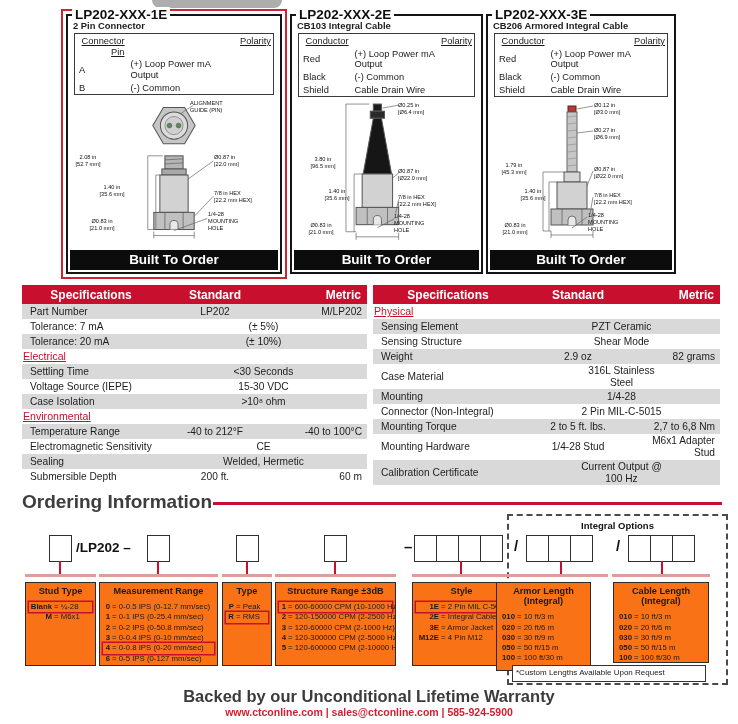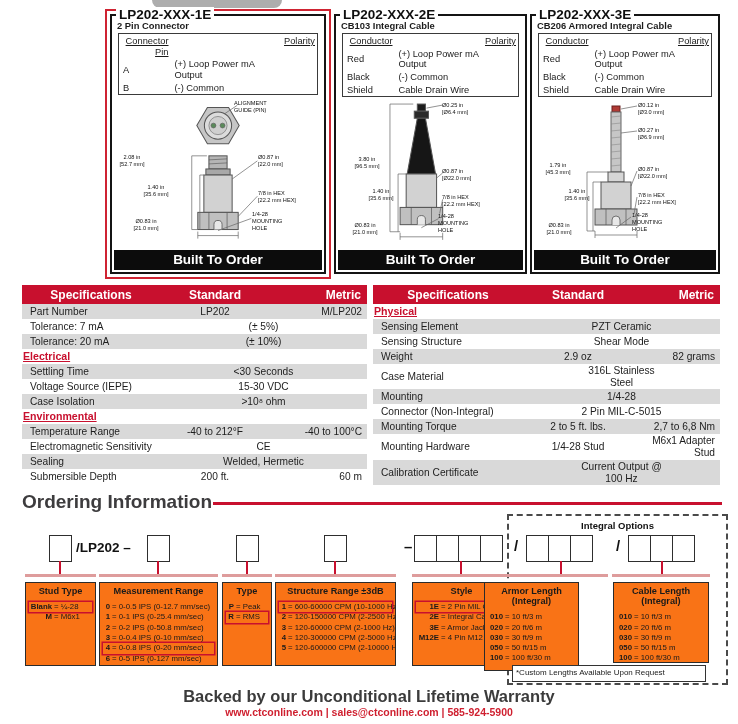--- a/index.html
+++ b/index.html
@@ -5,21 +5,21 @@
   html,body{margin:0;padding:0;background:#fff;}
   .page{position:relative;width:738px;height:724px;background:#fff;overflow:hidden;
         font-family:"Liberation Sans",sans-serif;color:#1a1a1a;}
 
   
   .blob{position:absolute;left:152px;top:0;width:130px;height:8px;background:#adadad;
         border-radius:0 0 12px 12px;}
 
   
   .panels{position:absolute;left:61px;top:9px;display:flex;align-items:flex-start;gap:3px;}
-  .sel{border:2px solid #cf2332;padding:3px;width:226px;box-sizing:border-box;margin-left:44px;}
+  .sel{border:2px solid #cf2332;padding:3px;width:226px;box-sizing:border-box;}
   .panel{position:relative;border:2px solid #141414;height:260px;box-sizing:border-box;background:#fff;}
   .p1{width:100%;}
   .p2{width:193px;margin-top:5px;}
   .p3{width:190px;margin-top:5px;}
   .ptitle{position:absolute;top:-9px;left:4px;background:#fff;padding:0 3px;
           font-size:13.5px;font-weight:bold;color:#0f0f0f;white-space:nowrap;}
   .psub{margin:4px 0 0 5px;font-size:9.4px;font-weight:bold;color:#1c1c1c;}
   .pintab{border-collapse:collapse;margin:2px auto 0;width:calc(100% - 12px);border:1.5px solid #3a3a3a;}
   .pintab th{font-weight:normal;text-decoration:underline;text-align:right;font-size:9.3px;
              padding:2px 2px 1px 4px;white-space:pre-line;vertical-align:top;line-height:1.15;}
@@ -40,21 +40,21 @@
   .spec .h1{text-align:center;}
   .spec .h2{text-align:center;}
   .spec .h3{text-align:right;padding-right:6px;}
   .spec td{font-size:10.2px;color:#1d1d1d;height:13px;padding:1px 0;
            white-space:pre-line;line-height:1.15;vertical-align:middle;}
   .spec .lbl{text-align:left;padding-left:8px;}
   .spec .std{text-align:center;}
   .spec .met{text-align:right;padding-right:5px;}
   .spec .ctr{text-align:center;}
   .spec tr.g{background:#d9d9d9;}
-  .secname{color:#c8102e;font-weight:bold;font-size:10.6px;text-decoration:underline;}
+  .secname{color:#c8102e;font-weight:normal;font-size:10.6px;text-decoration:underline;}
   .spec tr.sec td{padding-left:1px;background:#fff;}
 
   
   .ordering{position:absolute;left:0;top:489px;width:738px;height:199px;}
   .oh{position:absolute;left:22px;top:2px;font-size:19px;font-weight:bold;color:#3d3c3e;}
   .ohline{position:absolute;left:213px;right:16px;top:13px;height:2.5px;background:#c8102e;}
   .dashed{position:absolute;left:507px;top:25px;width:221px;height:171px;
           border:2px dashed #4a4a4a;box-sizing:border-box;background:#fff;}
   .iotitle{position:absolute;left:507px;top:31px;width:221px;text-align:center;
            font-size:9.5px;font-weight:bold;color:#111;}
@@ -70,21 +70,21 @@
   .grp h3{margin:0 0 6px;font-size:9.2px;font-weight:bold;text-align:center;
           white-space:pre-line;line-height:1.1;}
   .opt{font-size:7.8px;line-height:1.32;white-space:nowrap;display:flex;padding:0 1px;}
   .opt .code{font-weight:bold;text-align:right;margin-right:2px;flex:none;}
   .opt.hl{box-shadow:0 0 0 1.5px #c8102e;}
   .g-stud{left:25px;width:71px;}   .g-stud .code{width:22px;}
   .g-range{left:99px;width:119px;} .g-range .code{width:6px;}
   .g-type{left:222px;width:50px;}  .g-type .code{width:7px;}
   .g-freq{left:275px;width:121px;} .g-freq .code{width:6px;}
   .g-style{left:412px;width:99px;} .g-style .code{width:22px;}
-  .g-armor{left:484px;width:95px;height:89px;} .g-armor .code{width:14px;}
+  .g-armor{left:496px;width:95px;height:89px;} .g-armor .code{width:14px;}
   .g-cable{left:613px;width:96px;height:81px;} .g-cable .code{width:14px;}
   .custom{position:absolute;left:512px;top:176px;width:194px;height:17px;border:1.2px solid #333;
           box-sizing:border-box;font-size:8px;padding:2px 3px;background:#fff;}
 
   
   .pfoot{position:absolute;left:0;top:687px;width:738px;text-align:center;}
   .warr{font-size:16.5px;font-weight:bold;color:#3b3b3b;}
   .cont{font-size:10.5px;font-weight:bold;color:#cf1f2f;}
 </style>
 </head>

